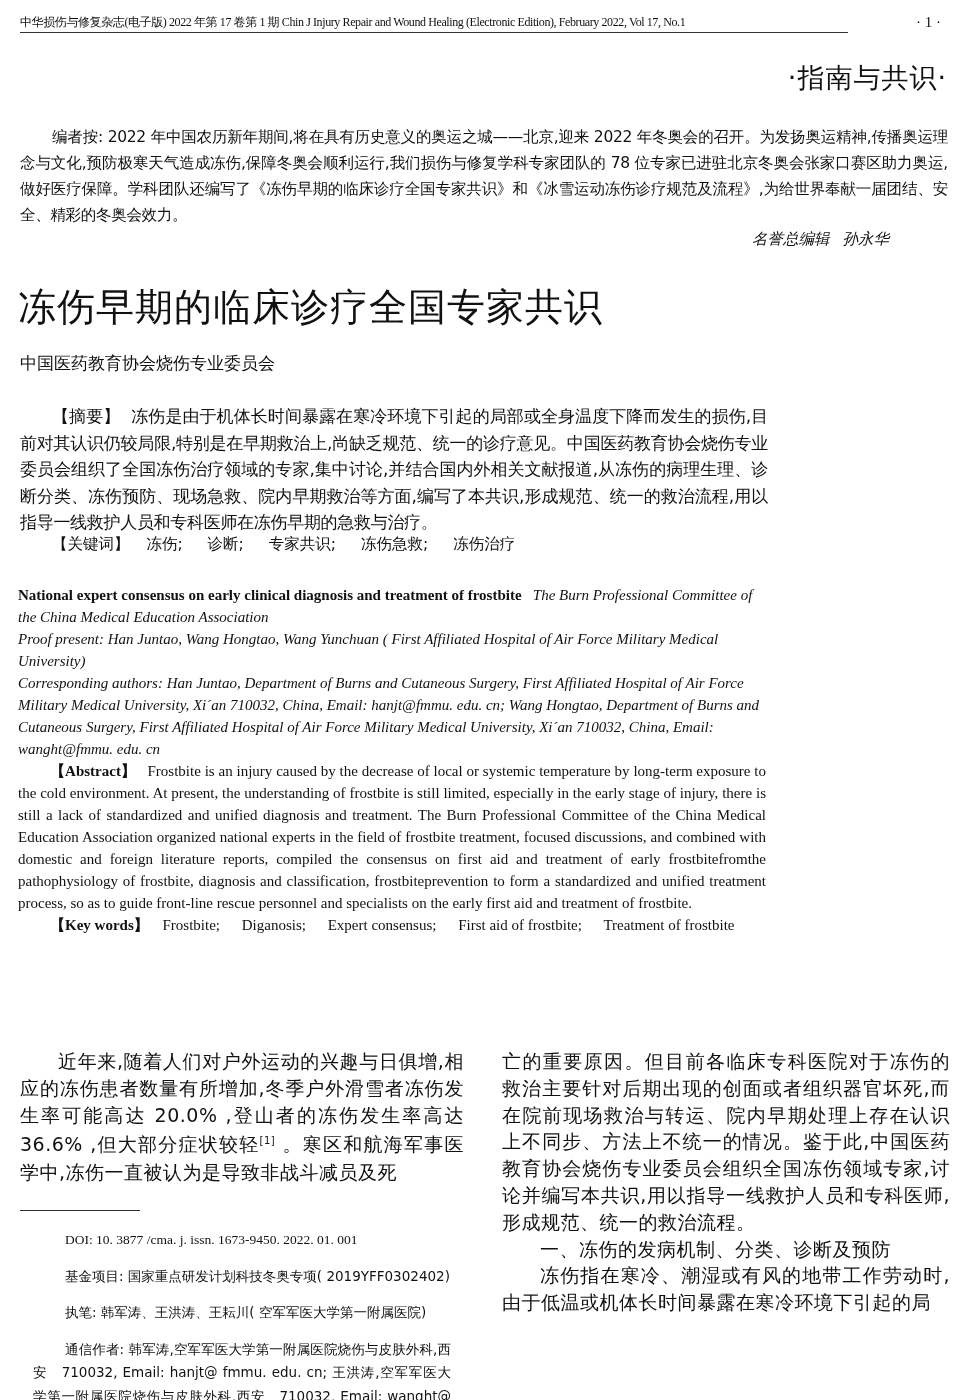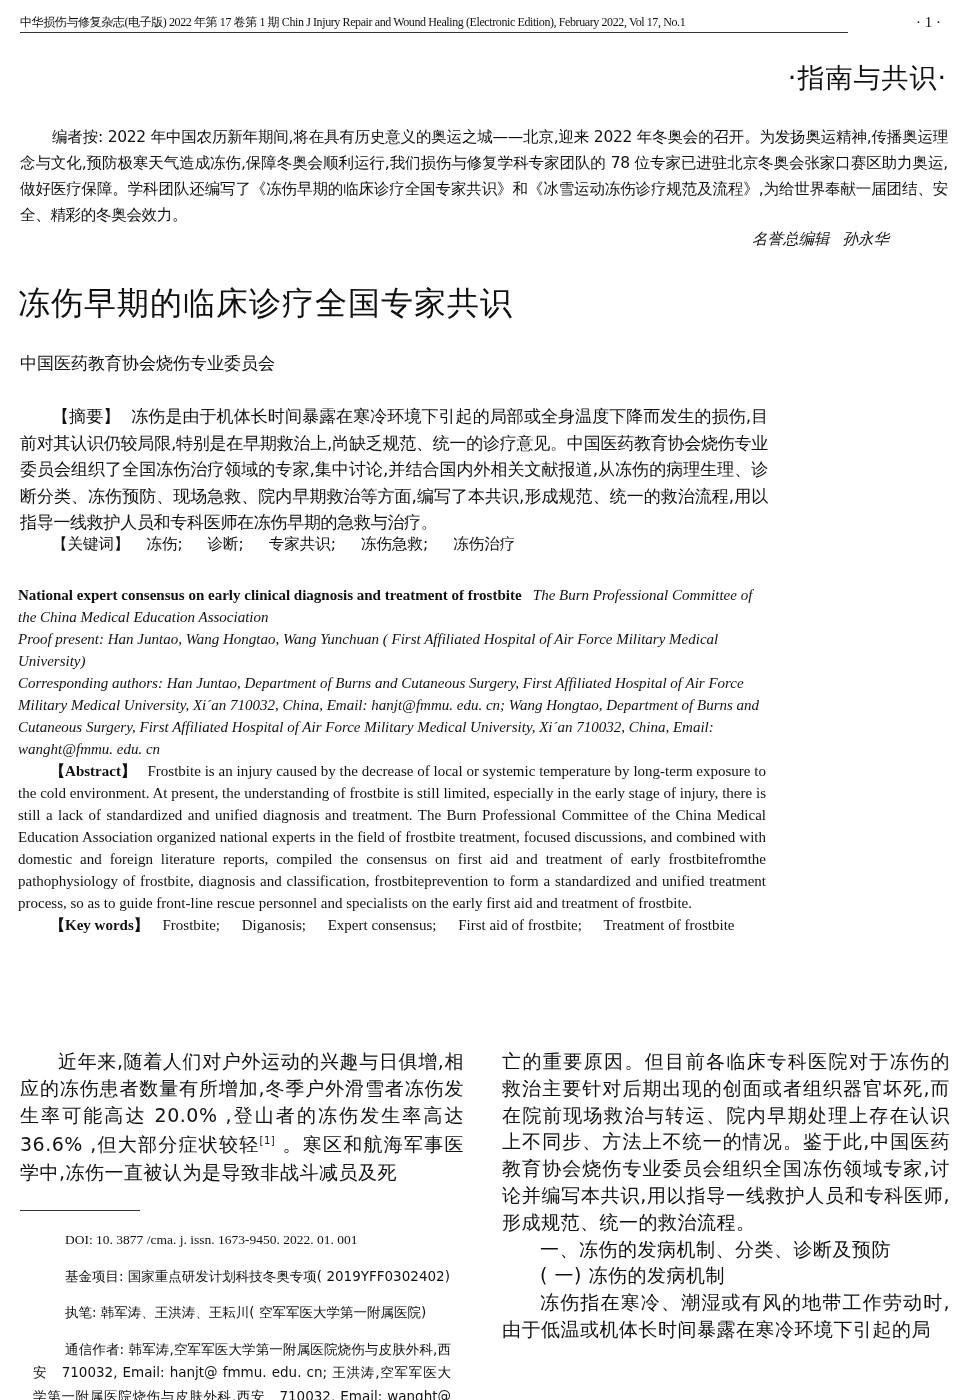--- a/index.html
+++ b/index.html
@@ -14,21 +14,21 @@
     line-height: 17px; width: 828px; padding-bottom: 1px;
   }
   .page-no { right: 28px; top: 14px; font-family: "Liberation Serif", serif; font-size: 15px; white-space: nowrap; }
   .section-label { right: 22px; top: 60px; font-size: 27px; letter-spacing: 1px; white-space: nowrap; }
   .editor-note {
     left: 20px; top: 124px; width: 928px; font-size: 15.5px; line-height: 26px;
     letter-spacing: -0.3px; text-indent: 32px; text-align: justify;
     font-family: "DejaVu Sans", sans-serif;
   }
   .editor-sign { left: 752px; top: 229px; font-size: 15.5px; white-space: nowrap; word-spacing: 8px; font-style: italic; }
-  .title-zh { left: 18px; top: 282px; font-size: 32px; letter-spacing: 1px; white-space: nowrap; text-align: center; }
+  .title-zh { left: 18px; top: 282px; font-size: 38px; letter-spacing: 1px; white-space: nowrap; text-align: center; }
   .author-org { left: 20px; top: 352px; font-size: 17px; white-space: nowrap; }
   .abstract-zh {
     left: 20px; top: 403px; width: 748px; font-size: 17px; line-height: 26.5px;
     letter-spacing: -0.3px; text-align: justify; text-indent: 32px;
   }
   .kw-zh { left: 52px; top: 534px; font-size: 15.5px; white-space: nowrap; }
   .kw-zh span.kw { margin-right: 20px; }
   .en-block { left: 18px; top: 584px; width: 748px; font-family: "Liberation Serif", serif; font-size: 15px; line-height: 22px; }
   .en-block p { margin: 0; }
   .en-title { font-weight: bold; }
@@ -118,15 +118,14 @@
 <div class="abs footnotes">
   <p class="serif">DOI: 10. 3877 /cma. j. issn. 1673-9450. 2022. 01. 001</p>
   <p>基金项目: 国家重点研发计划科技冬奥专项( 2019YFF0302402)</p>
   <p>执笔: 韩军涛、王洪涛、王耘川( 空军军医大学第一附属医院)</p>
   <p>通信作者: 韩军涛,空军军医大学第一附属医院烧伤与皮肤外科,西安　710032, Email: hanjt@ fmmu. edu. cn; 王洪涛,空军军医大学第一附属医院烧伤与皮肤外科,西安　710032, Email: wanght@ fmmu. edu. cn</p>
 </div>
 
 <div class="abs col-right">
   <p>亡的重要原因。但目前各临床专科医院对于冻伤的救治主要针对后期出现的创面或者组织器官坏死,而在院前现场救治与转运、院内早期处理上存在认识上不同步、方法上不统一的情况。鉴于此,中国医药教育协会烧伤专业委员会组织全国冻伤领域专家,讨论并编写本共识,用以指导一线救护人员和专科医师,形成规范、统一的救治流程。</p>
   <p class="indent">一、冻伤的发病机制、分类、诊断及预防</p>
-  <p class="indent">( 一) 冻伤的发病机制</p>
   <p class="indent">冻伤指在寒冷、潮湿或有风的地带工作劳动时,由于低温或机体长时间暴露在寒冷环境下引起的局</p>
 </div>
 
 </body></html>

